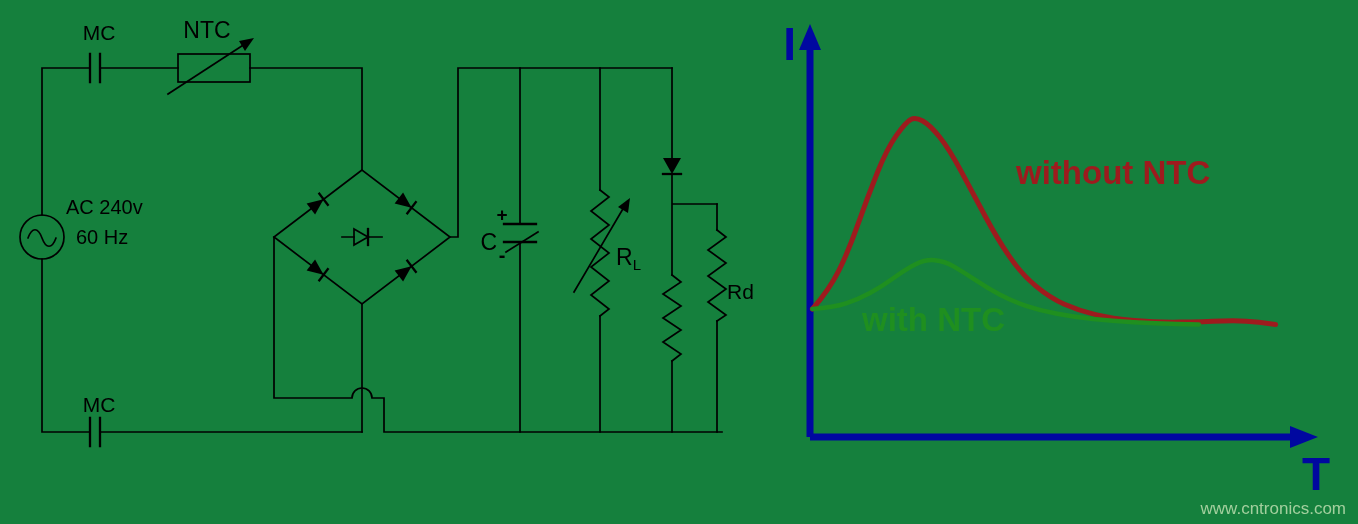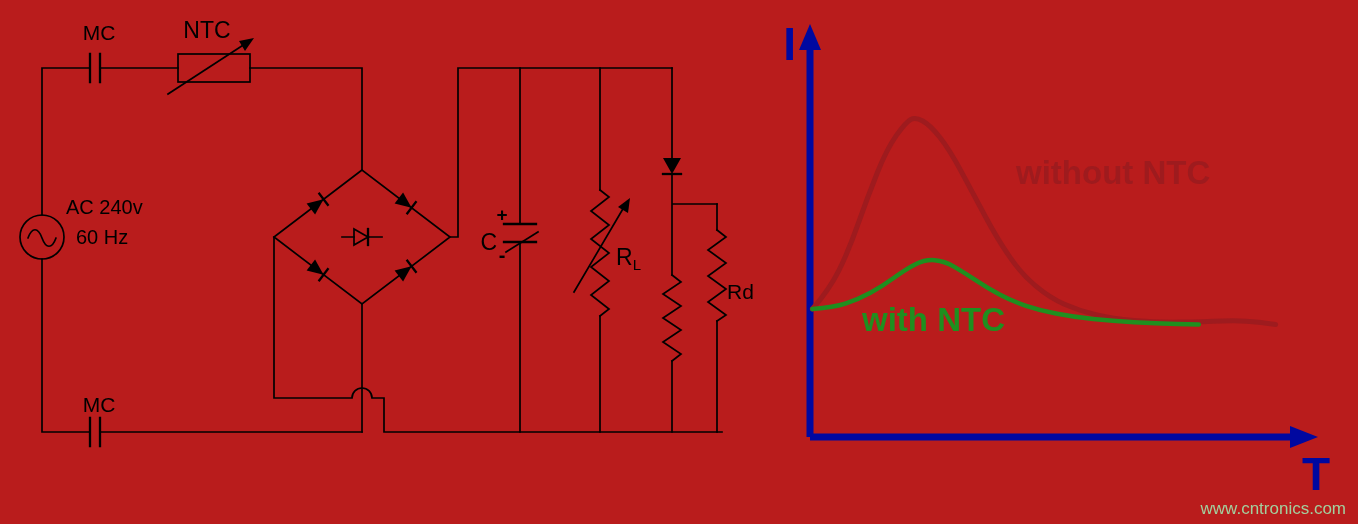--- a/index.html
+++ b/index.html
@@ -1,19 +1,19 @@
 <!DOCTYPE html>
 <html><head>
 <meta charset="utf-8">
 <style>
   html, body { margin: 0; padding: 0; background: #ffffff; }
   .canvas {
     width: 1358px;
     height: 524px;
-    background: #b91c1c;
+    background: #15803d;
     position: relative;
     overflow: hidden;
   }
   svg { display: block; }
   svg text {
     font-family: "Liberation Sans", sans-serif;
   }
 </style>
 </head>
 <body>

